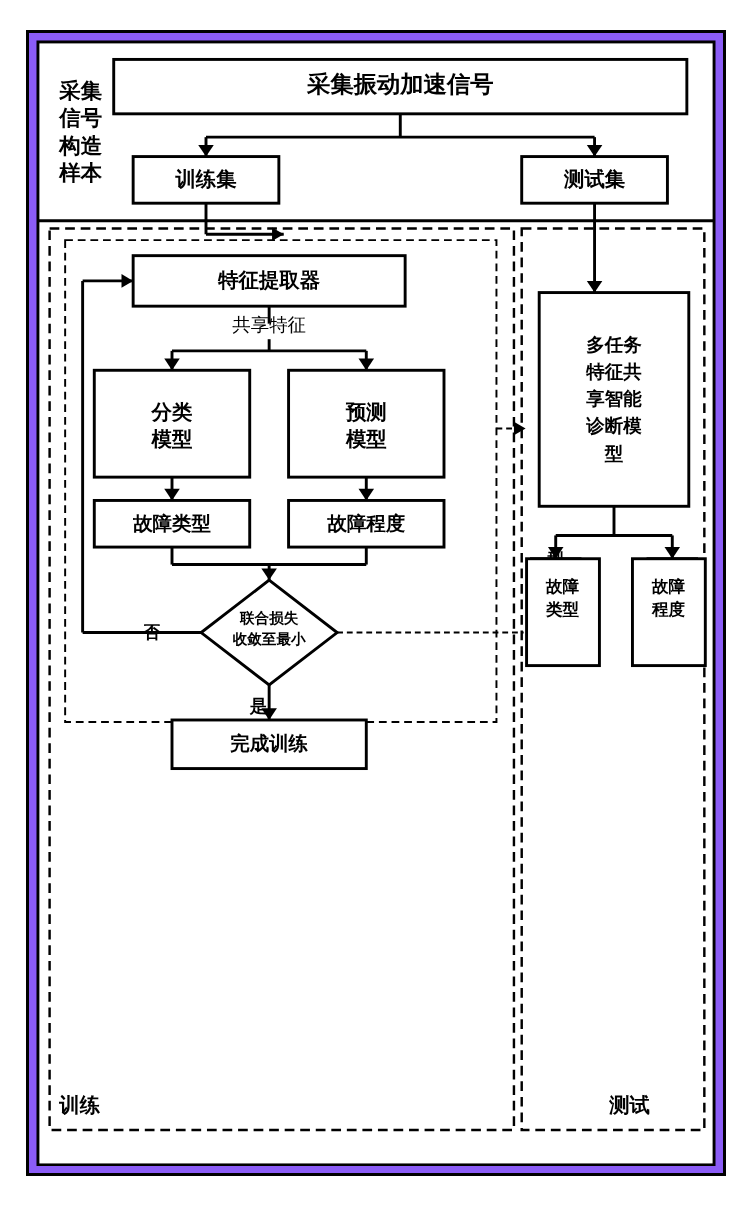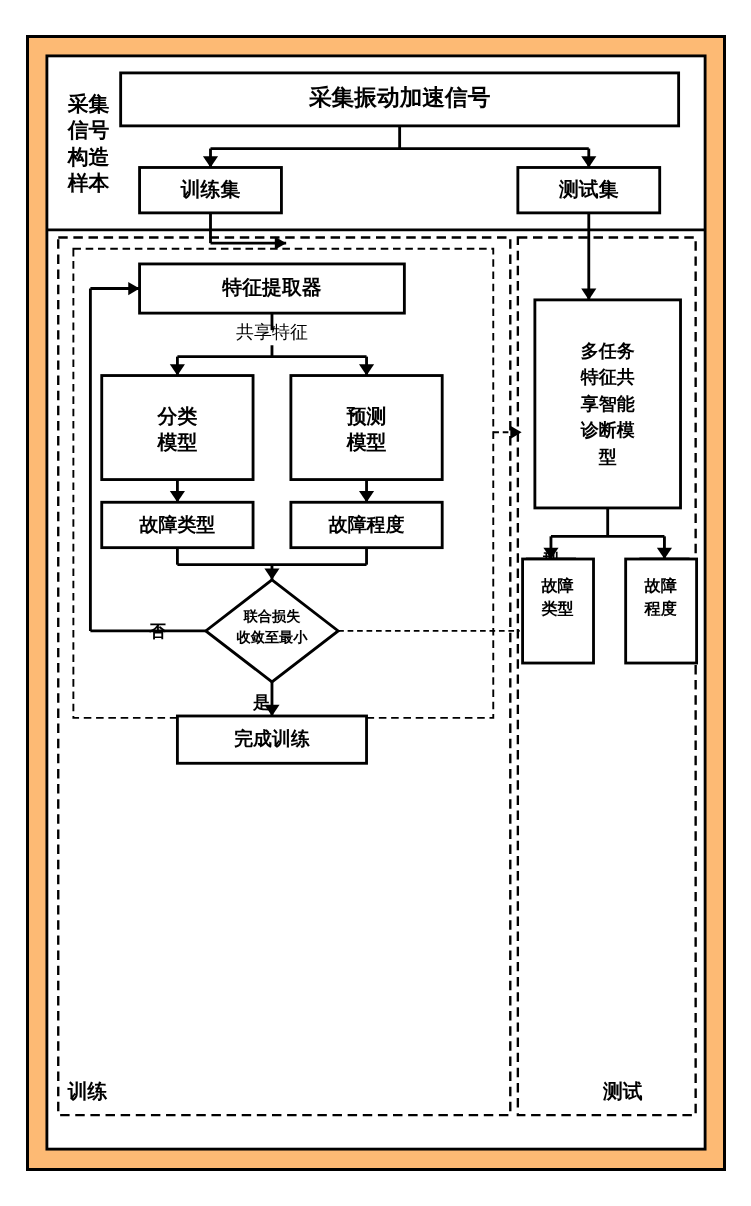--- a/index.html
+++ b/index.html
@@ -8,22 +8,22 @@
       font-family: 'SimSun', 'STSong', serif;
       display: flex;
       justify-content: center;
       align-items: center;
       min-height: 100vh;
       padding: 20px;
     }
     .diagram-container {
       width: 700px;
       border: 3px solid #000;
-      padding: 16px;
-      background: #fdba74;
+      padding: 7px;
+      background: #8b5cf6;
       position: relative;
     }
 
     
     .main-svg {
       width: 100%;
       display: block;
     }
   </style>
 </head>

